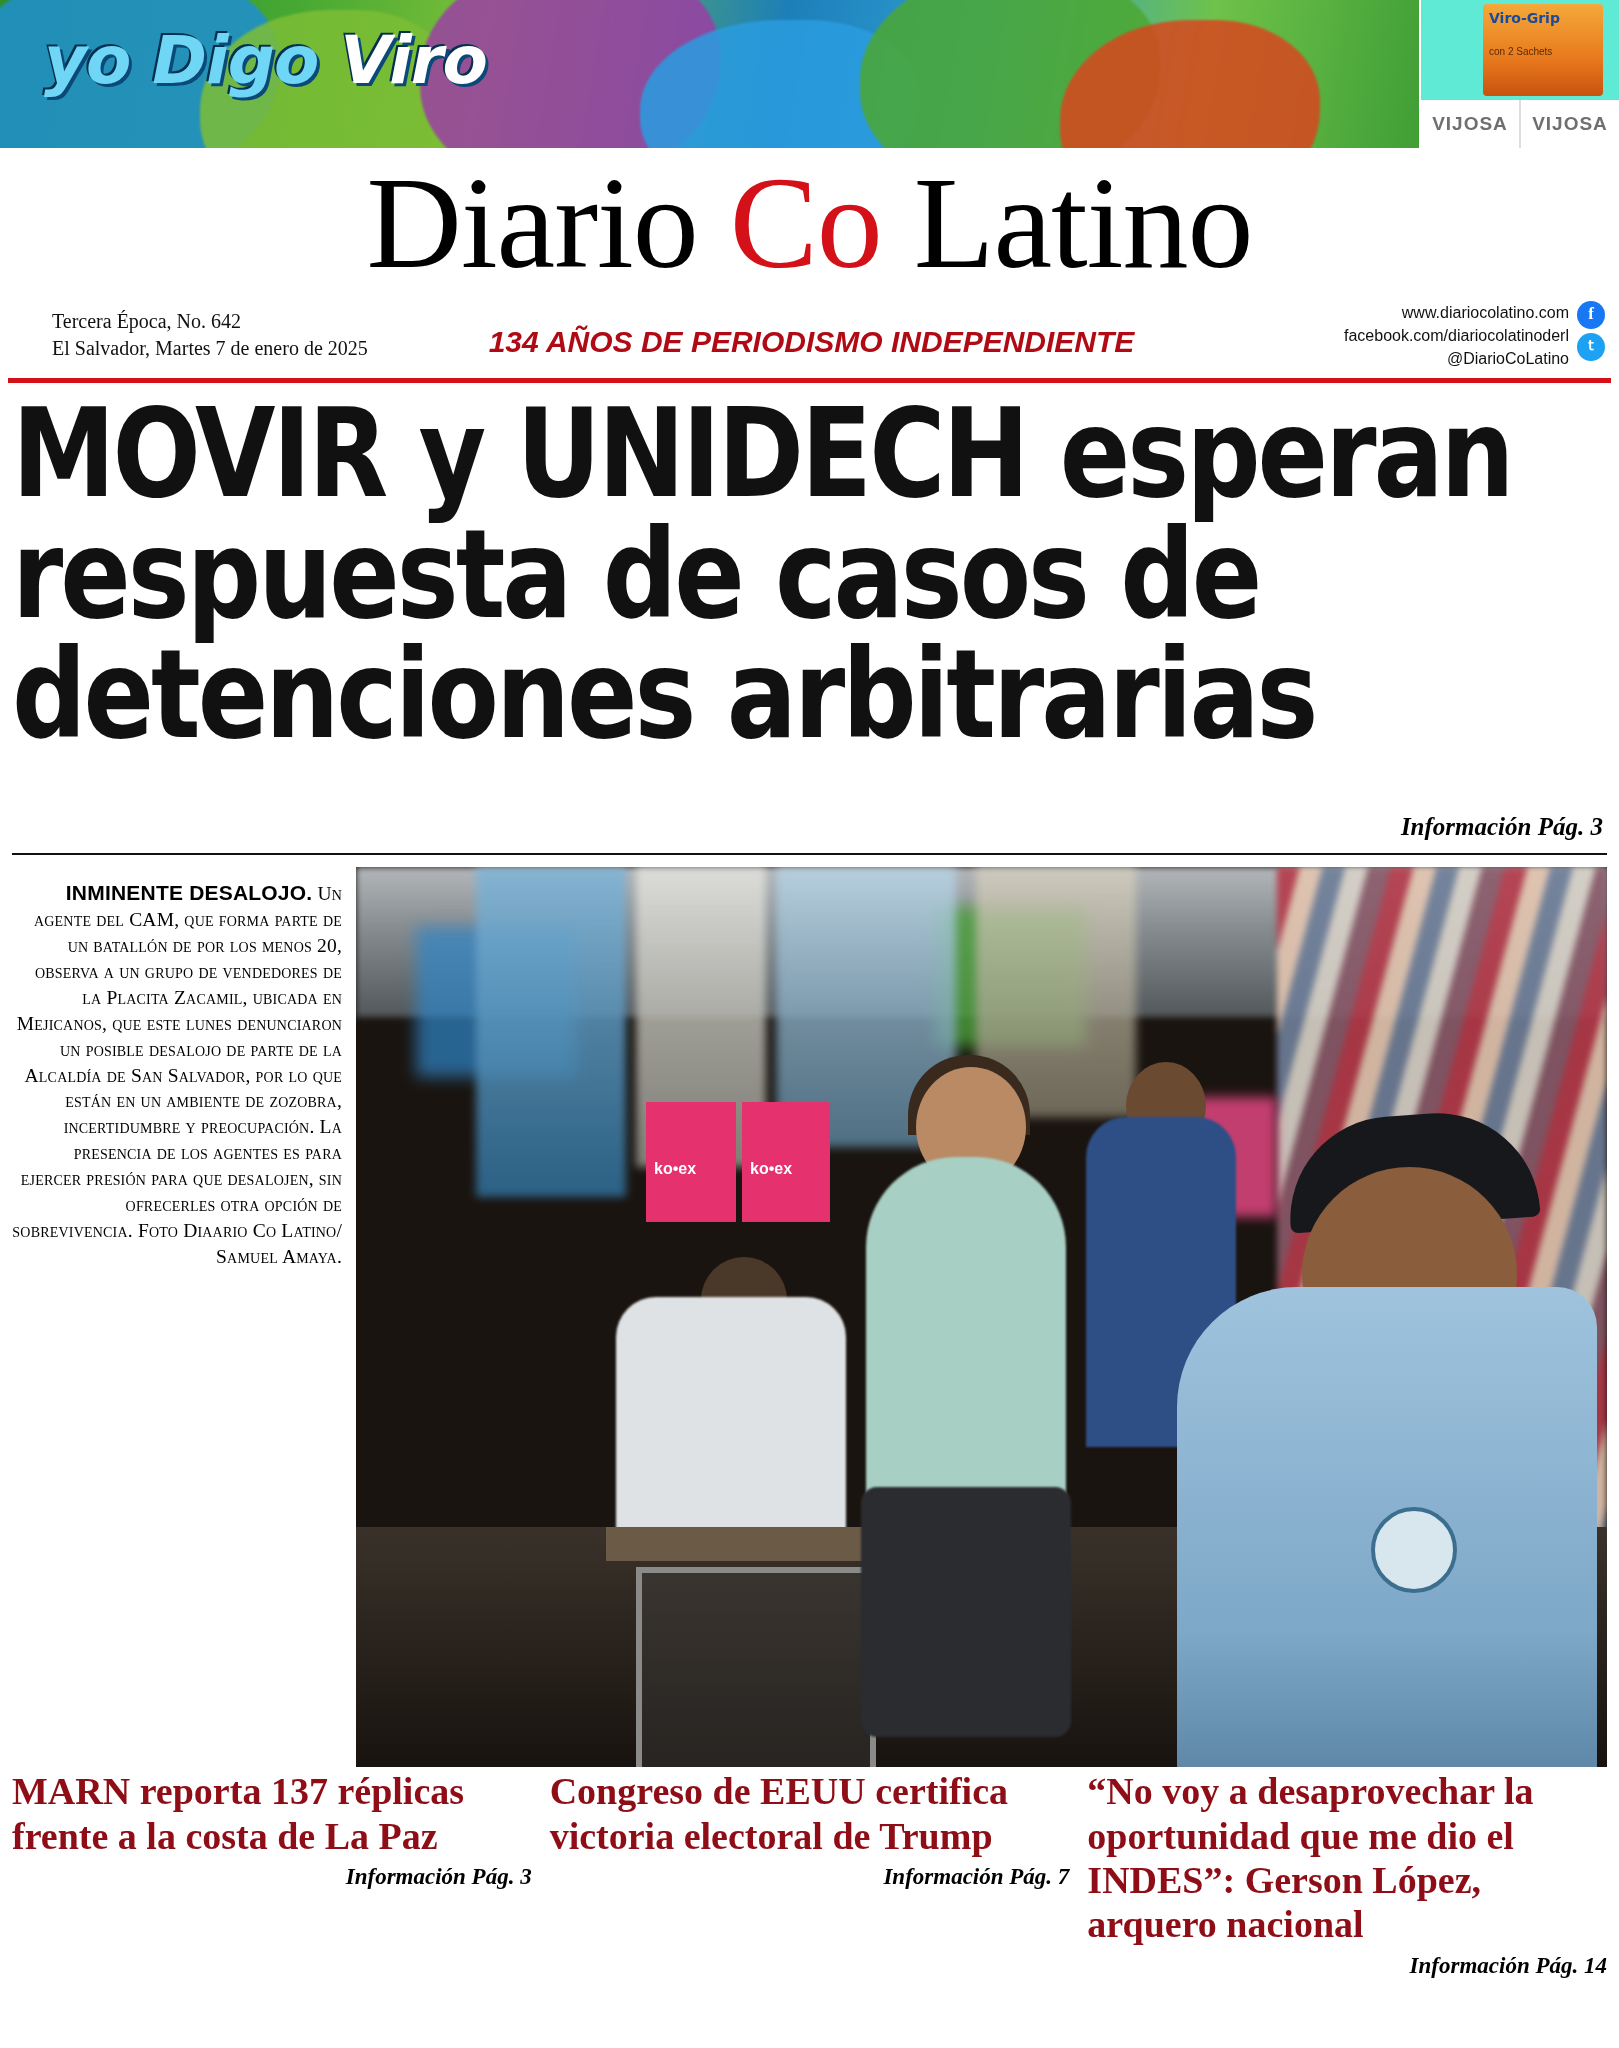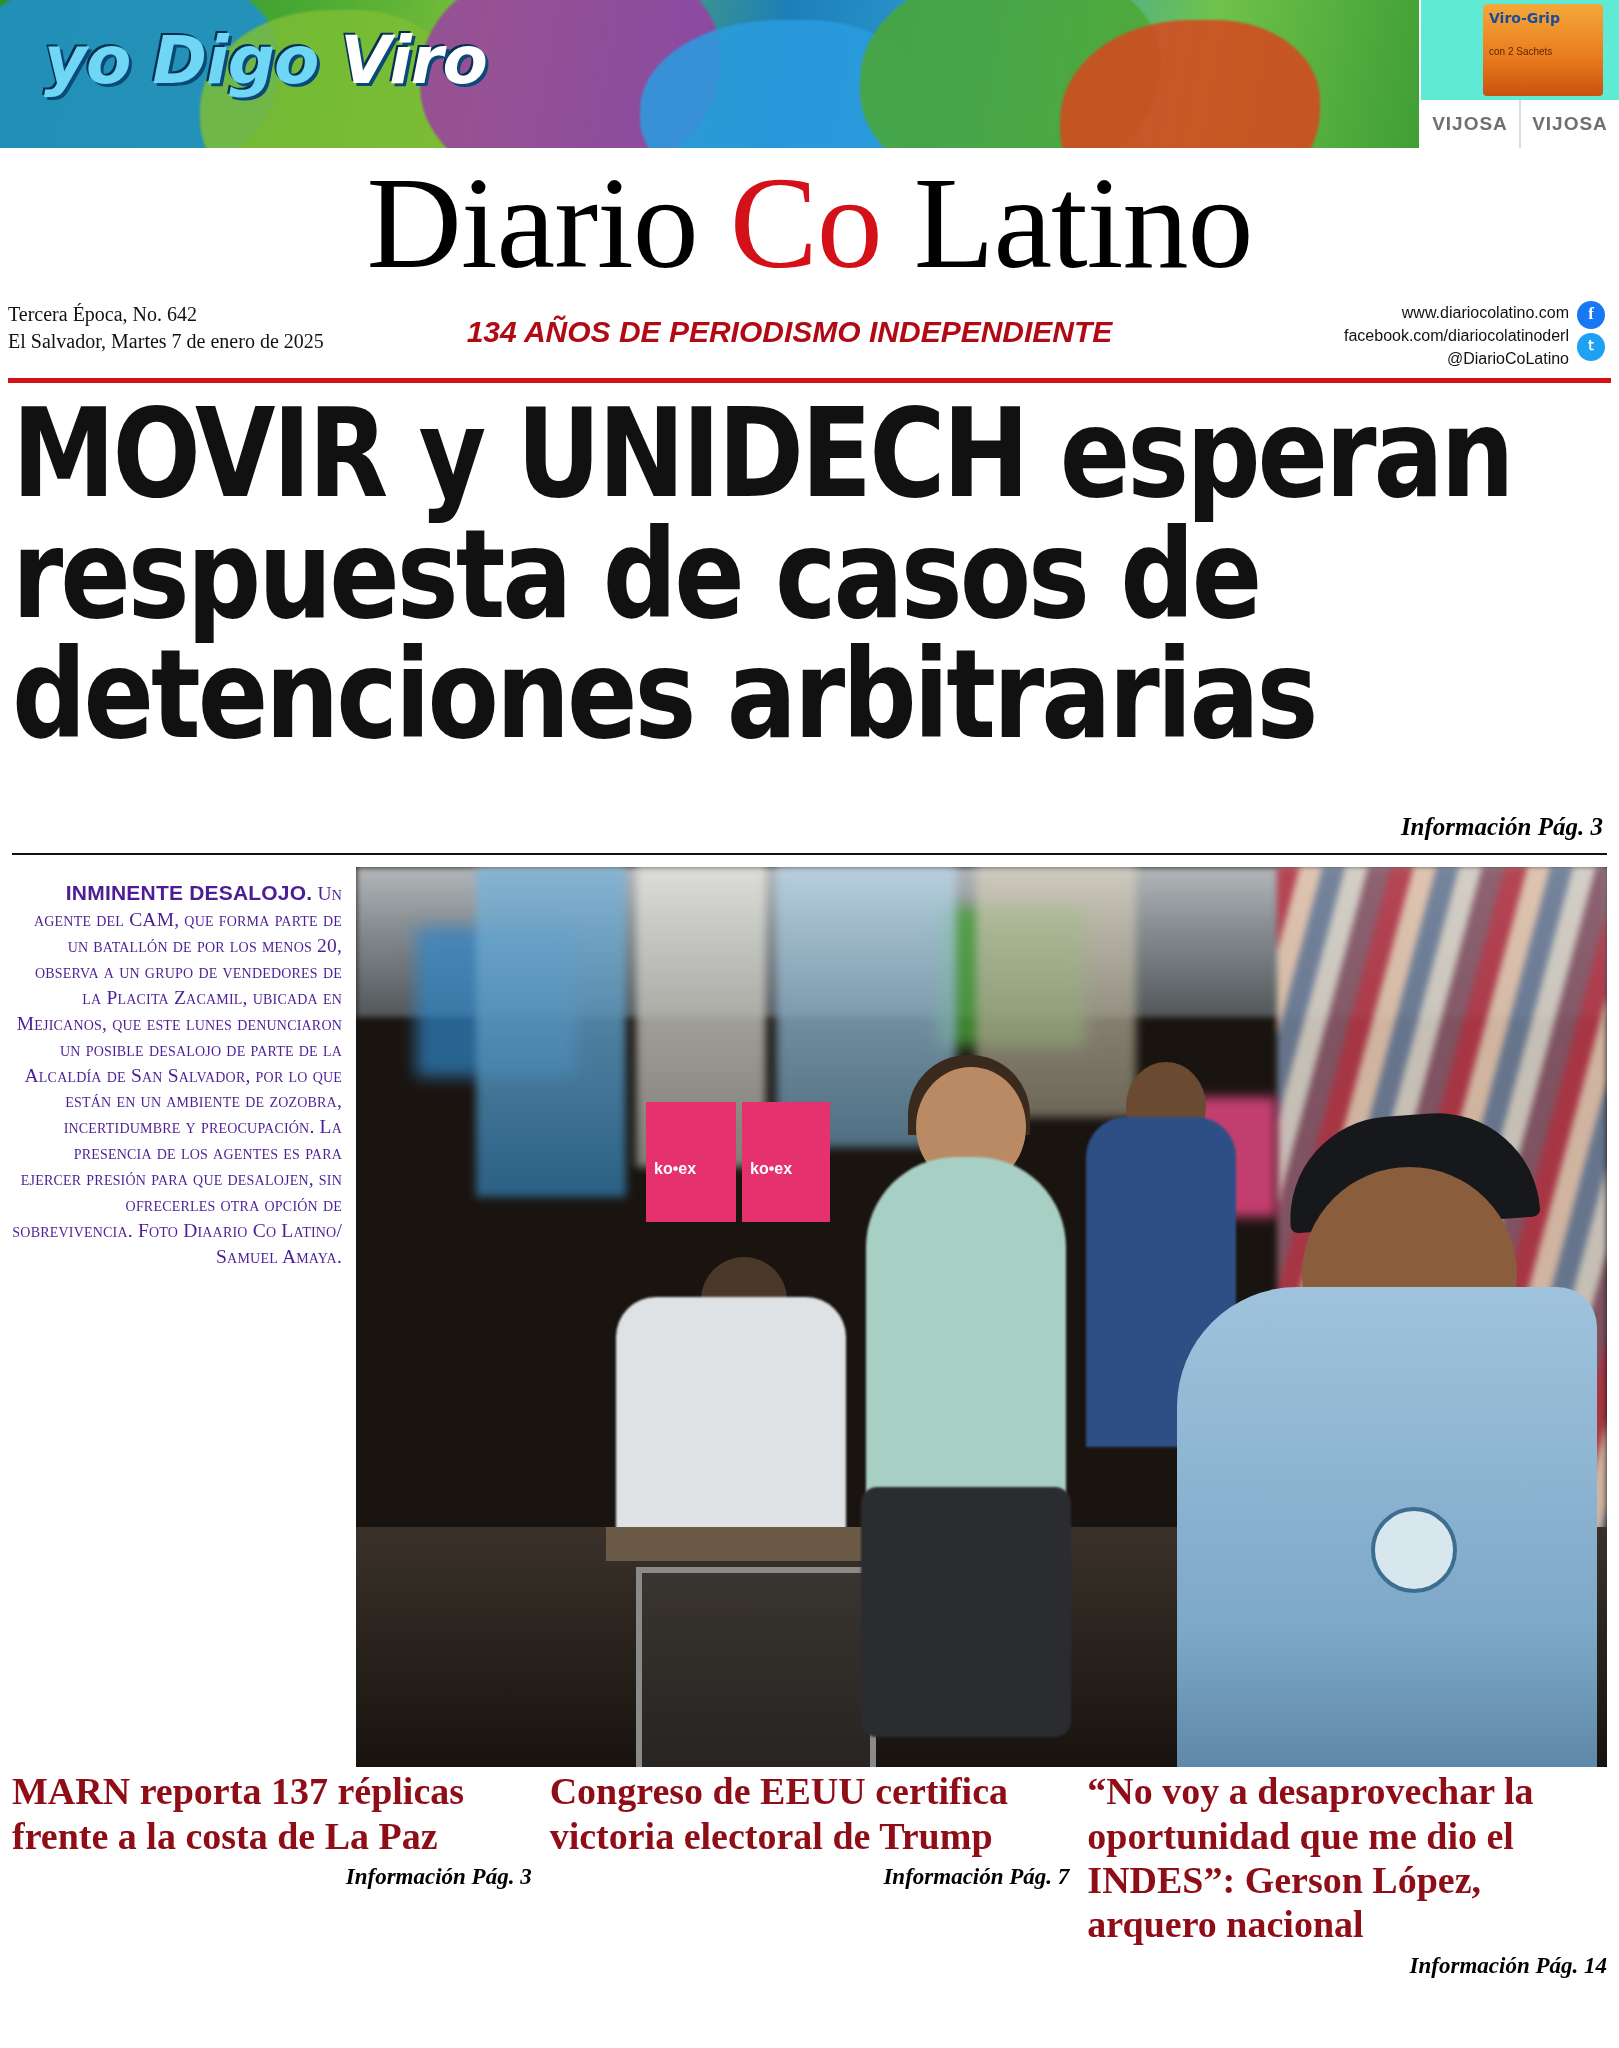--- a/index.html
+++ b/index.html
@@ -116,23 +116,24 @@
     font-weight: 400;
     letter-spacing: -1px;
     white-space: nowrap;
     display: inline-block;
   }
   .masthead-title .co-red { color: #d41019; position: relative; }
 
   
   .infobar {
     display: flex;
-    align-items: flex-start;
+    align-items: center;
     padding: 6px 8px 4px 8px;
     position: relative;
+    margin-left: 44px;
   }
   .infobar-left {
     width: 380px;
     font-size: 20px;
     line-height: 1.35;
     font-family: "Liberation Serif", serif;
     color: #111;
   }
   .infobar-center {
     flex: 1;
@@ -212,21 +213,21 @@
     display: flex;
     padding: 12px 12px 0 12px;
     gap: 14px;
   }
   .caption-col {
     width: 330px;
     font-family: "Liberation Serif", serif;
     font-size: 19.5px;
     line-height: 1.33;
     text-align: right;
-    color: #4c1d95;
+    color: #000000;
     font-variant: small-caps;
     letter-spacing: .2px;
     padding-top: 12px;
   }
   .caption-col .lead {
     font-weight: bold;
     font-variant: normal;
     font-family: "Liberation Sans", sans-serif;
     font-size: 21px;
   }

